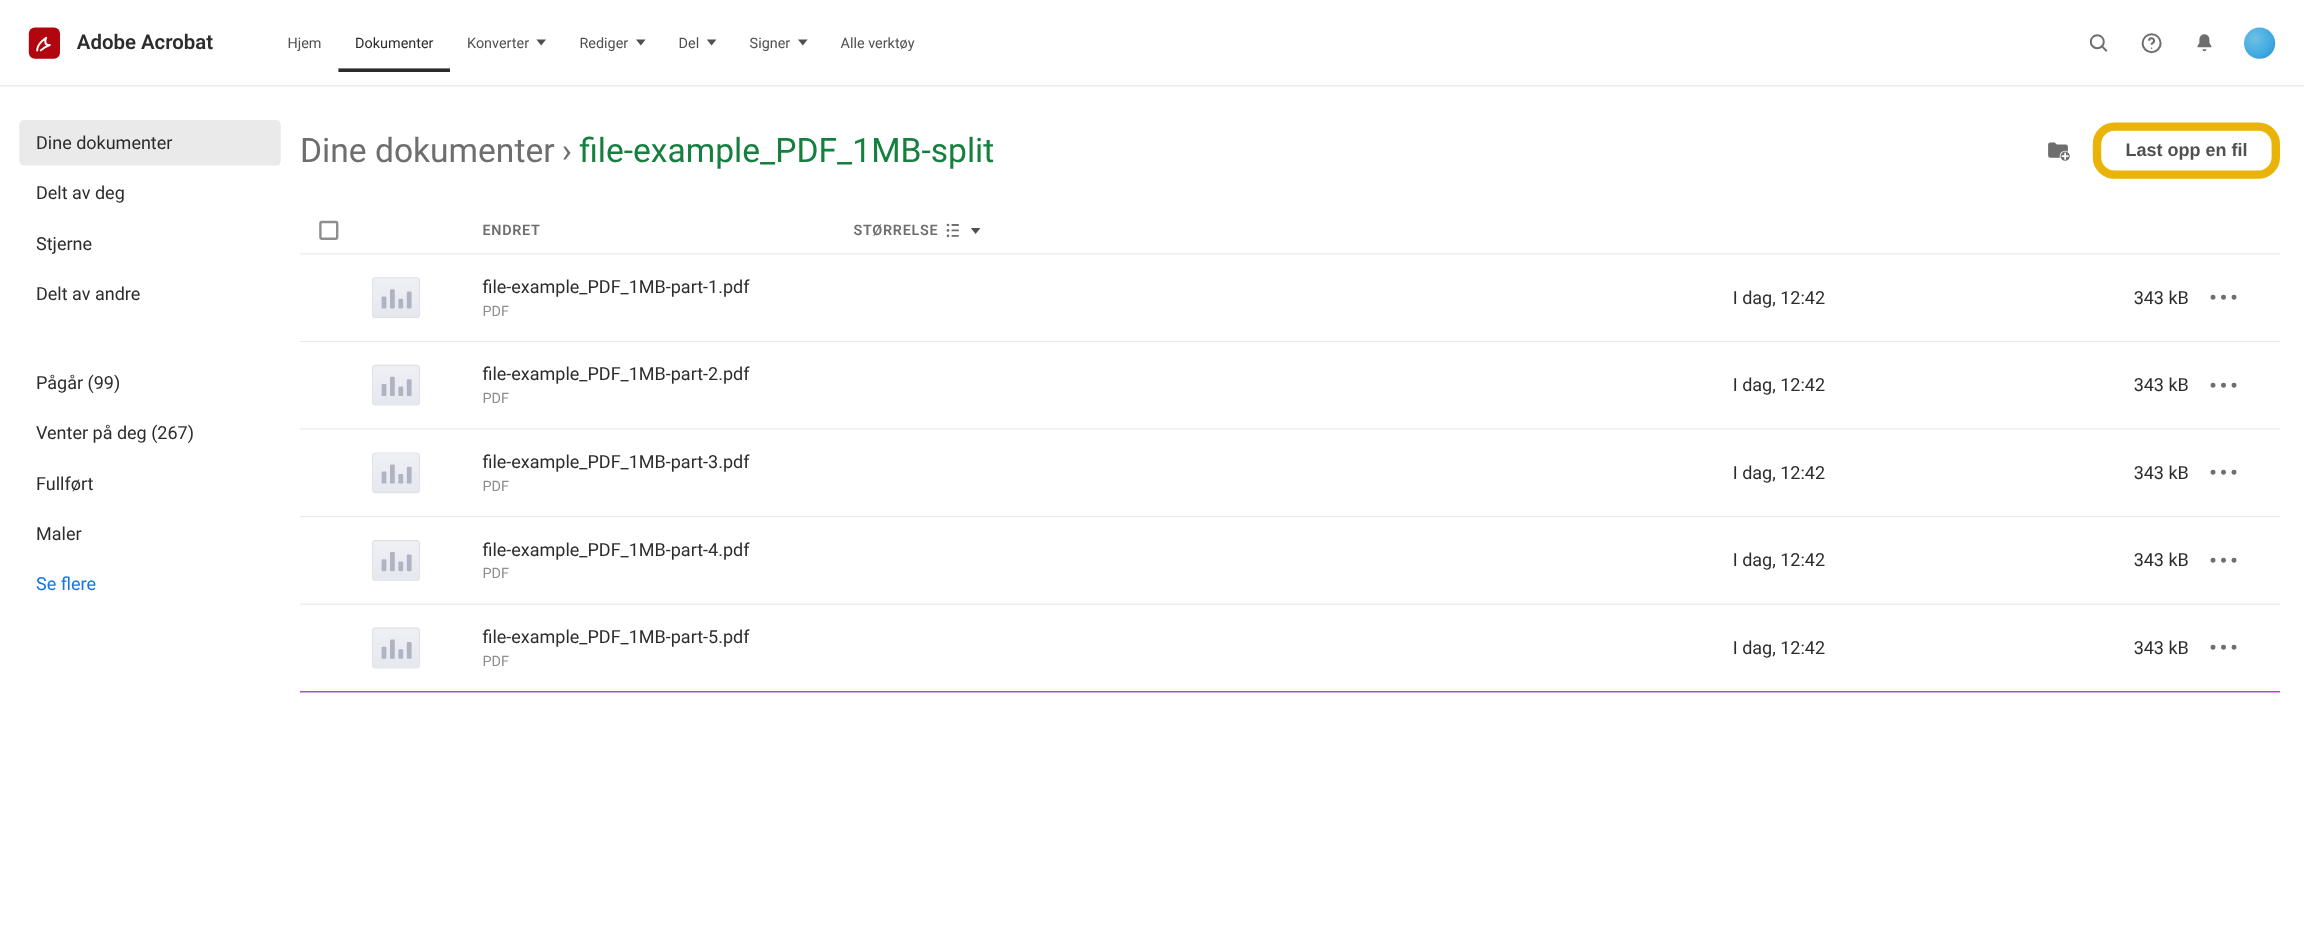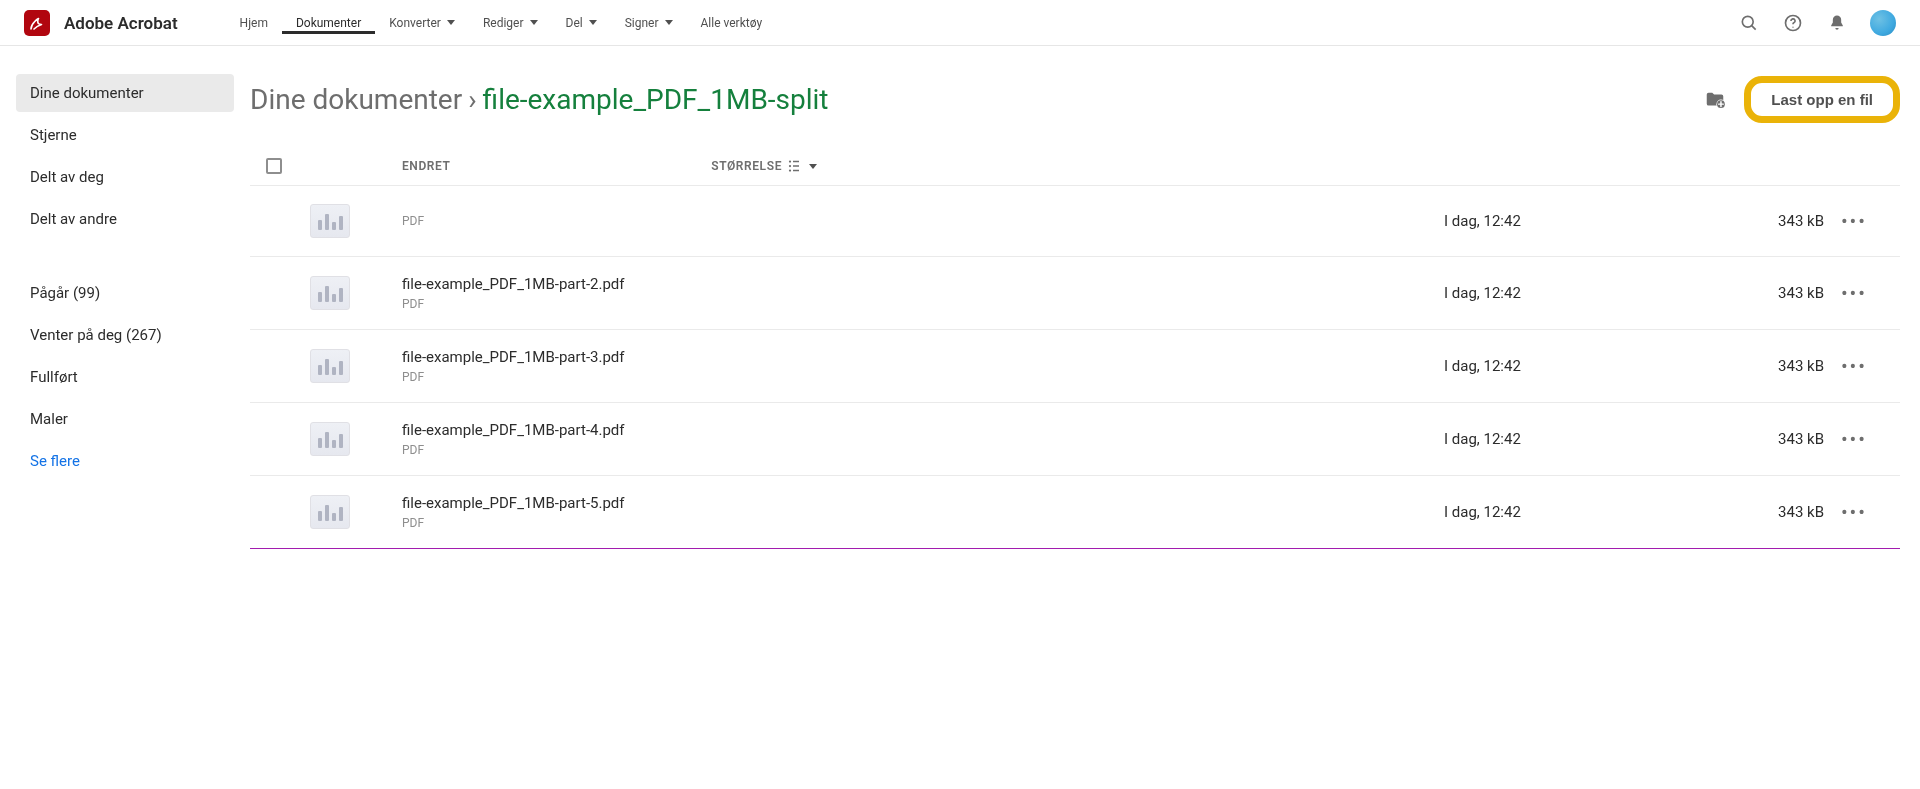--- a/index.html
+++ b/index.html
@@ -6,21 +6,21 @@
   body {
     font-family: -apple-system, BlinkMacSystemFont, "Segoe UI", Roboto, Helvetica, Arial, sans-serif;
     background: #fff;
     color: #2c2c2c;
     font-size: 14px;
   }
   
   .top-nav {
     display: flex;
     align-items: center;
-    height: 46px;
+    height: 72px;
     border-bottom: 1px solid #e6e6e6;
     padding: 12px 24px;
   }
   .logo-wrap {
     display: flex;
     align-items: center;
     gap: 14px;
     margin-right: 48px;
   }
   .logo-box {
@@ -256,22 +256,22 @@
     </div>
     <div class="avatar"></div>
   </div>
 </div>
 
 <div class="layout">
 
   <div class="sidebar">
     <div class="side-group" id="side-group-1">
         <div class="side-item active">Dine dokumenter</div>
+        <div class="side-item">Delt av deg</div>
         <div class="side-item">Stjerne</div>
-        <div class="side-item">Delt av deg</div>
         <div class="side-item">Delt av andre</div>
       </div>
     <div class="side-group" id="side-group-2">
         <div class="side-item">Pågår (99)</div>
         <div class="side-item">Venter på deg (267)</div>
         <div class="side-item">Fullført</div>
         <div class="side-item">Maler</div>
         <div class="side-item link">Se flere</div>
       </div>
   </div>
@@ -324,20 +324,21 @@
       <div class="thumb">
         <div class="thumb-bars">
           <span style="height:10px"></span>
           <span style="height:16px"></span>
           <span style="height:8px"></span>
           <span style="height:14px"></span>
         </div>
       </div>
     </div>
     <div class="name-cell">
+      <span class="fname">file-example_PDF_1MB-part-1.pdf</span>
       <span class="ftype">PDF</span>
     </div>
     <div class="col-date"><span class="fdate">I dag, 12:42</span></div>
     <div class="col-size"><span class="fsize">343 kB</span></div>
     <div class="col-menu">
       <div class="more-btn">•••</div>
     </div>
   </div>
           <div class="row">
     <div class="col-chk"></div>

